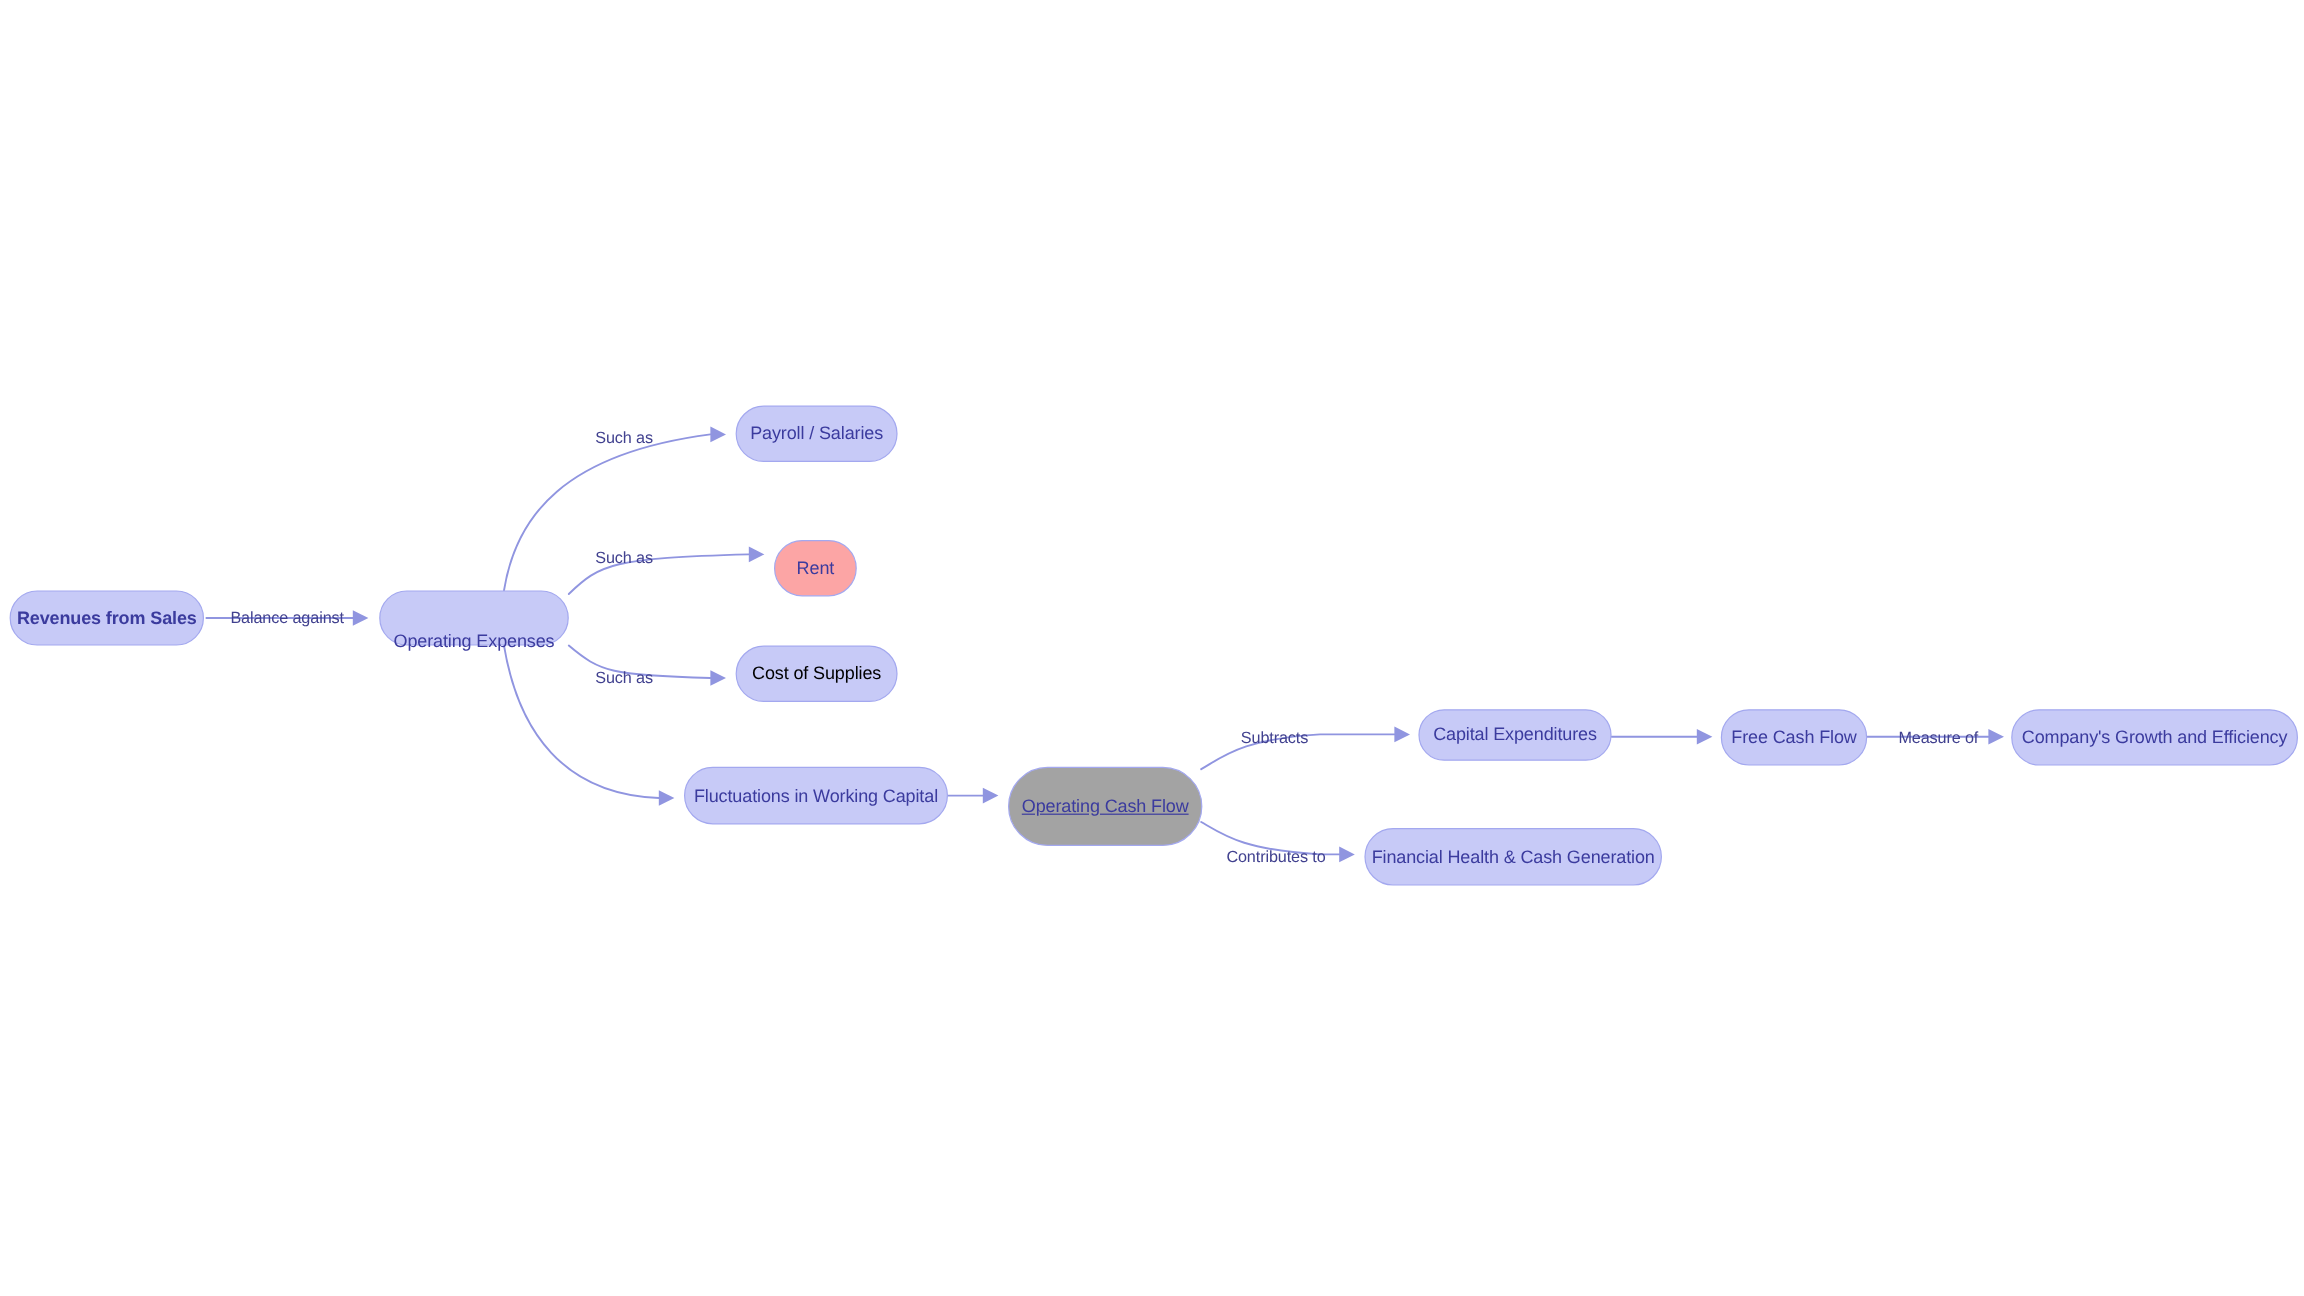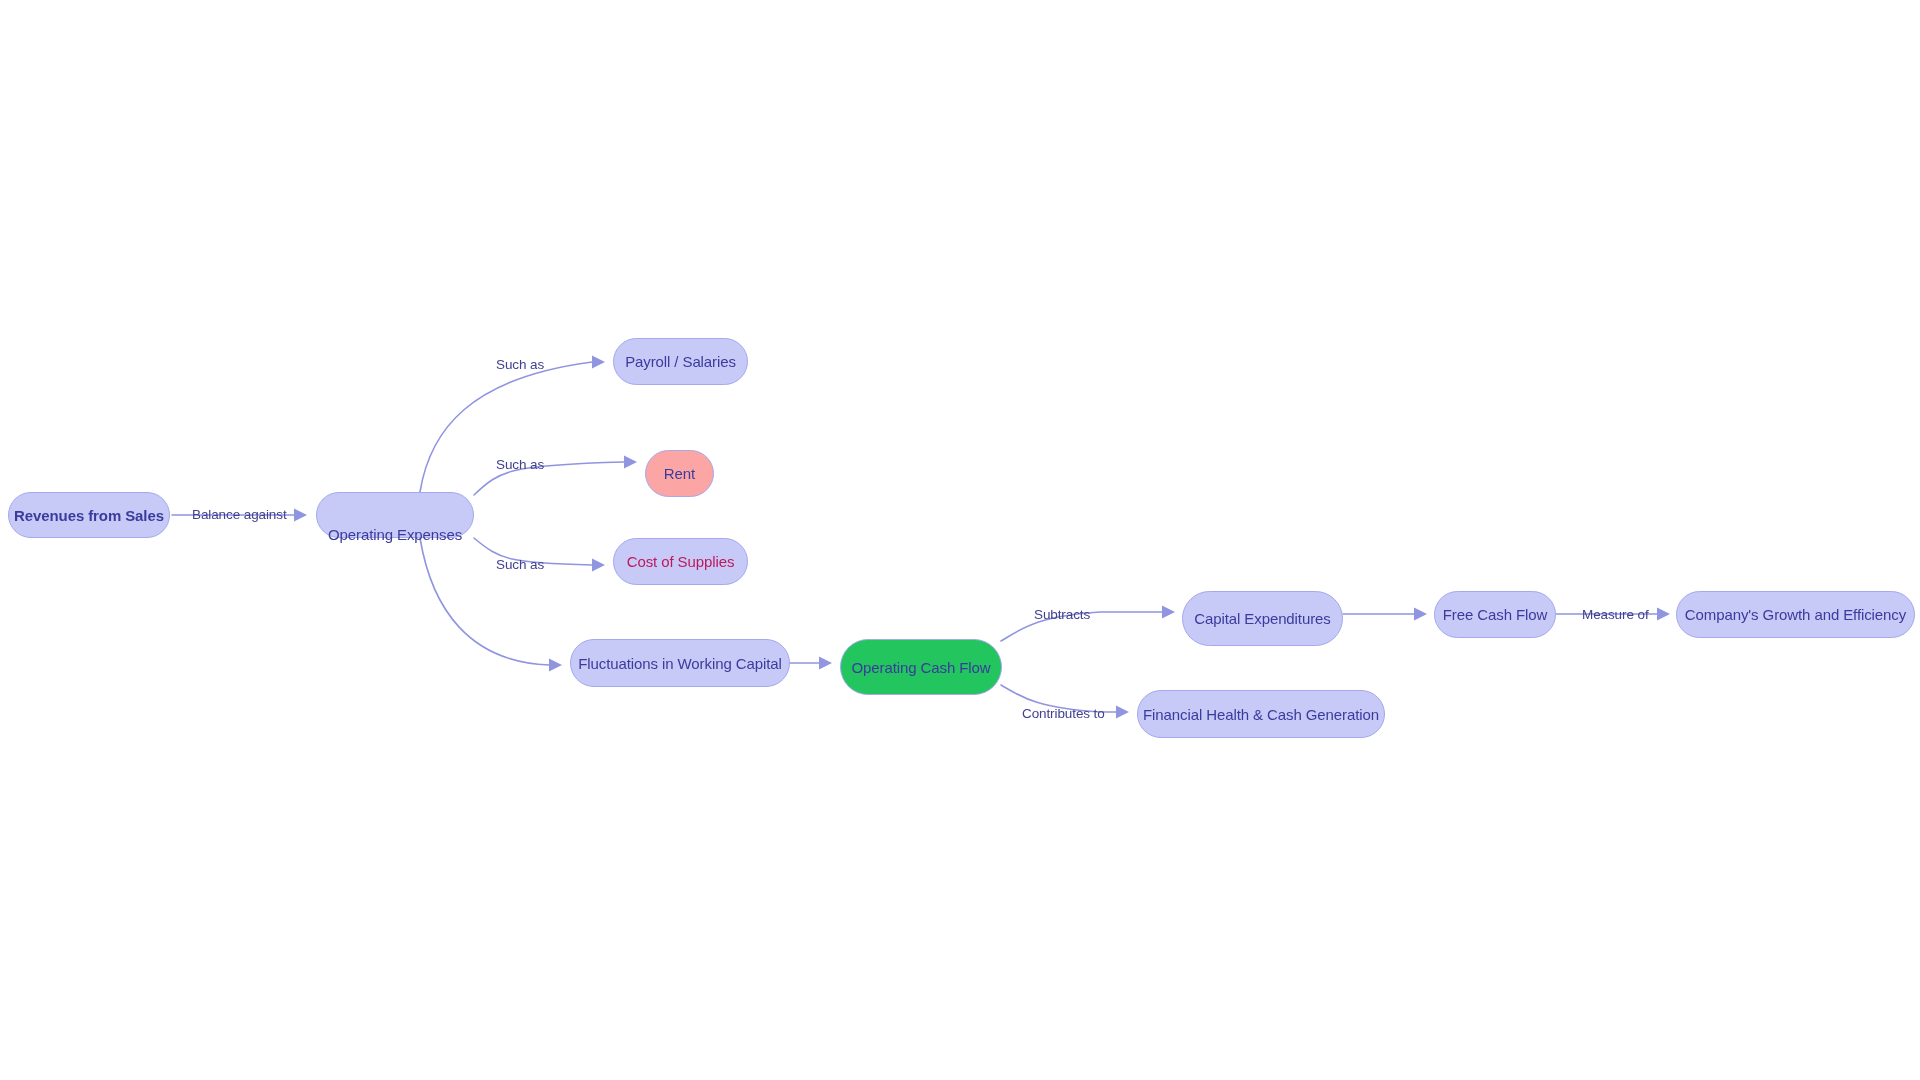--- a/index.html
+++ b/index.html
@@ -104,29 +104,29 @@
       <div class="node" style="left: 316px; top: 492px; width: 158px; height: 46px; background: rgb(199, 202, 247); border-color: rgb(163, 168, 239);">
         <span class="node-label" style="color: rgb(59, 59, 158); margin-top: 39px;">Operating Expenses</span>
       </div>
       <div class="node" style="left: 613px; top: 338px; width: 135px; height: 47px; background: rgb(199, 202, 247); border-color: rgb(163, 168, 239);">
         <span class="node-label" style="color: rgb(59, 59, 158);">Payroll / Salaries</span>
       </div>
       <div class="node" style="left: 645px; top: 450px; width: 69px; height: 47px; background: #fca5a5; border-color: rgb(163, 168, 239);">
         <span class="node-label" style="color: rgb(59, 59, 158);">Rent</span>
       </div>
       <div class="node" style="left: 613px; top: 538px; width: 135px; height: 47px; background: rgb(199, 202, 247); border-color: rgb(163, 168, 239);">
-        <span class="node-label" style="color: #be185d;">Cost of Supplies</span>
+        <span class="node-label" style="color: #000000;">Cost of Supplies</span>
       </div>
       <div class="node" style="left: 570px; top: 639px; width: 220px; height: 48px; background: rgb(199, 202, 247); border-color: rgb(163, 168, 239);">
         <span class="node-label" style="color: rgb(59, 59, 158);">Fluctuations in Working Capital</span>
       </div>
-      <div class="node" style="left: 840px; top: 639px; width: 162px; height: 56px; background: #22c55e; border-color: rgb(163, 168, 239);">
+      <div class="node" style="left: 840px; top: 639px; width: 162px; height: 66px; background: #a3a3a3; border-color: rgb(163, 168, 239); text-decoration: underline;">
         <span class="node-label" style="color: rgb(59, 59, 158);">Operating Cash Flow</span>
       </div>
-      <div class="node" style="left: 1182px; top: 591px; width: 161px; height: 55px; background: rgb(199, 202, 247); border-color: rgb(163, 168, 239);">
+      <div class="node" style="left: 1182px; top: 591px; width: 161px; height: 43px; background: rgb(199, 202, 247); border-color: rgb(163, 168, 239);">
         <span class="node-label" style="color: rgb(59, 59, 158);">Capital Expenditures</span>
       </div>
       <div class="node" style="left: 1434px; top: 591px; width: 122px; height: 47px; background: rgb(199, 202, 247); border-color: rgb(163, 168, 239);">
         <span class="node-label" style="color: rgb(59, 59, 158);">Free Cash Flow</span>
       </div>
       <div class="node" style="left: 1676px; top: 591px; width: 239px; height: 47px; background: rgb(199, 202, 247); border-color: rgb(163, 168, 239);">
         <span class="node-label" style="color: rgb(59, 59, 158);">Company's Growth and Efficiency</span>
       </div>
       <div class="node" style="left: 1137px; top: 690px; width: 248px; height: 48px; background: rgb(199, 202, 247); border-color: rgb(163, 168, 239);">
         <span class="node-label" style="color: rgb(59, 59, 158);">Financial Health &amp; Cash Generation</span>

